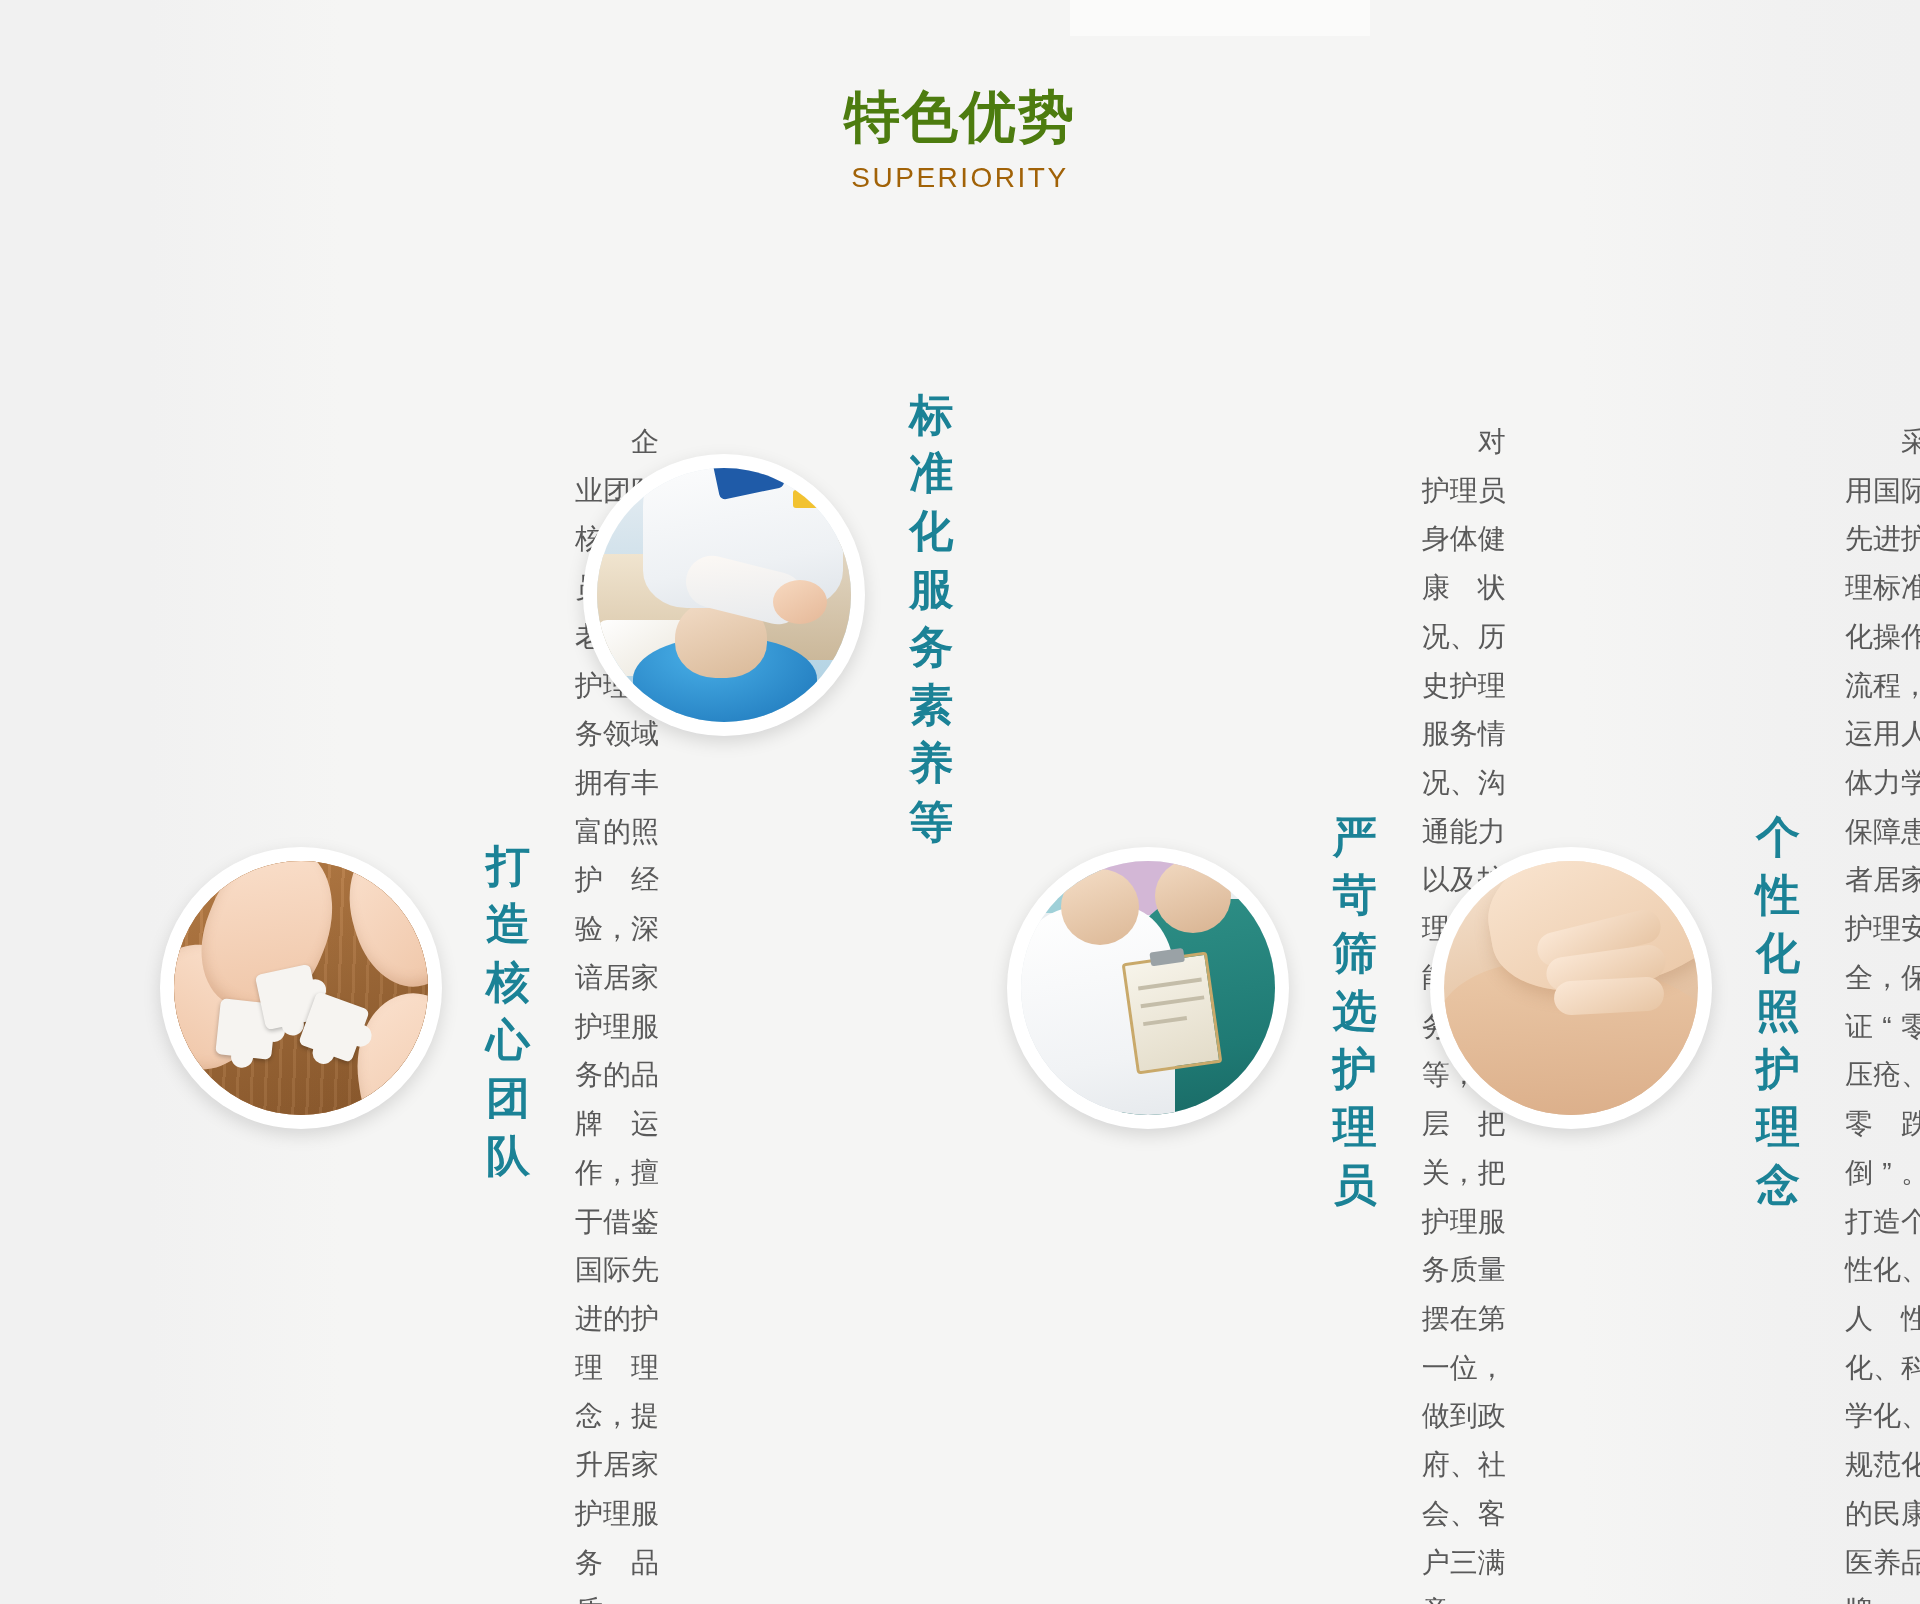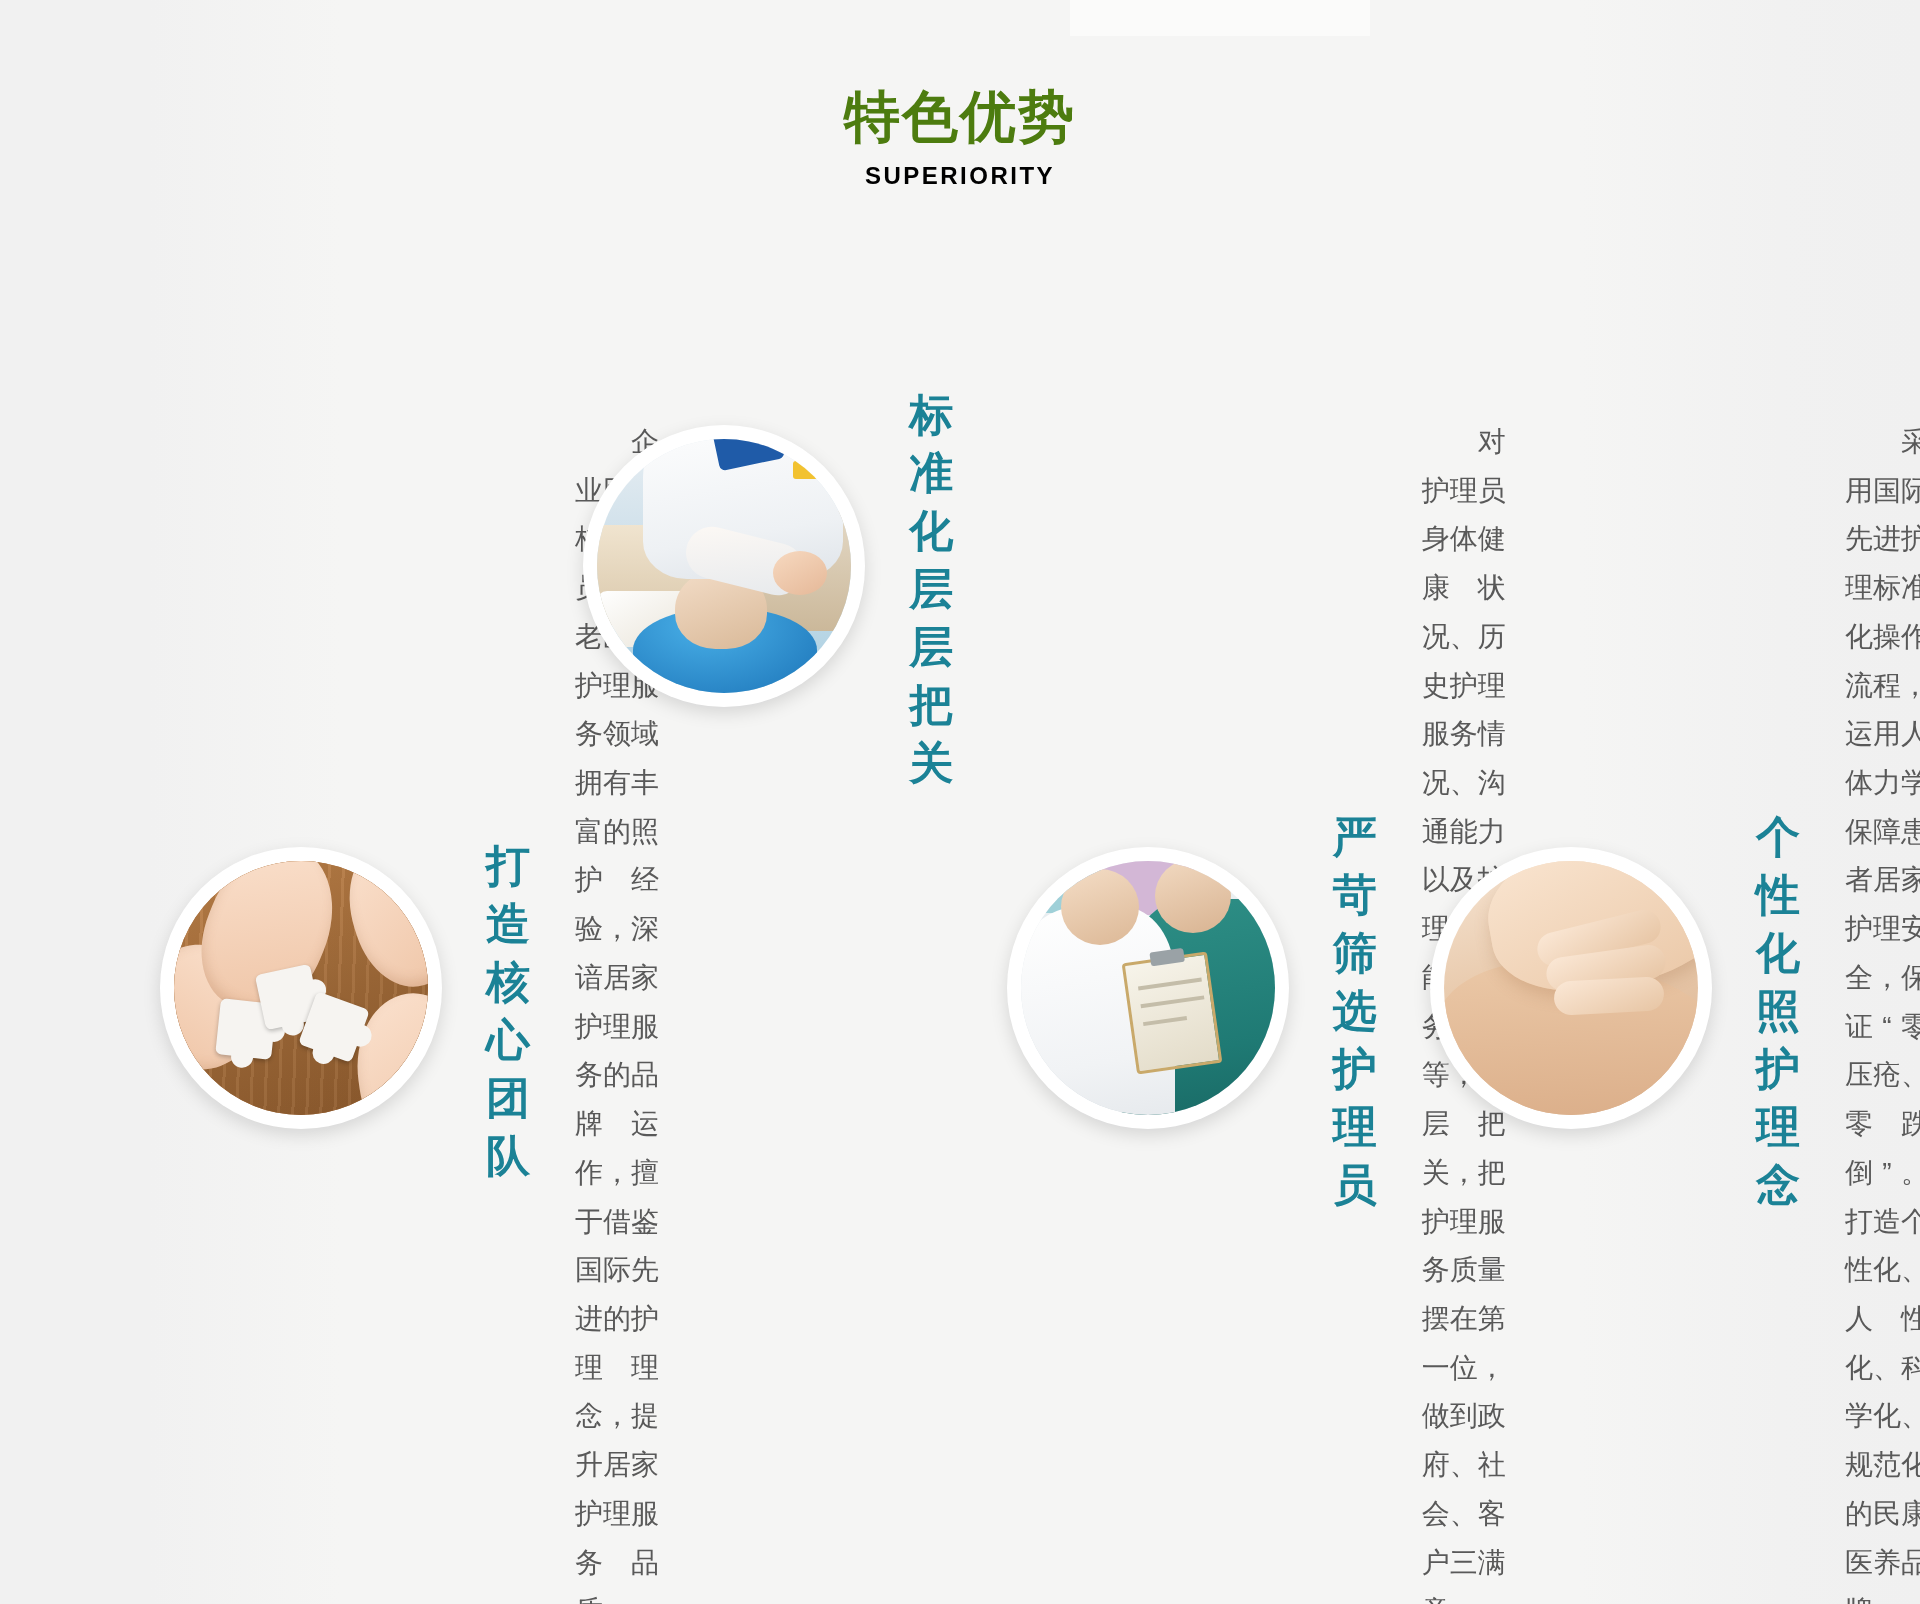--- a/index.html
+++ b/index.html
@@ -56,23 +56,23 @@
   .section-title {
     font-size: 56px;
     font-weight: bold;
     color: #4d7c0f;
     letter-spacing: 2px;
     line-height: 1.1;
   }
 
   .section-subtitle {
     margin-top: 14px;
-    font-size: 24px;
-    font-weight: bold;
-    color: #000000;
+    font-size: 28px;
+    font-weight: normal;
+    color: #a16207;
     letter-spacing: 2.5px;
   }
 
   
   .cards {
     position: absolute;
     top: 340px;
     left: 160px;
     width: 1620px;
     display: flex;
@@ -348,21 +348,21 @@
             <div class="head"></div>
             <div class="coat"></div>
             <div class="collar"></div>
             <div class="badge"></div>
             <div class="arm"></div>
             <div class="hand2"></div>
           </div>
         </div>
       </div>
       <div class="card-heading">标准化
-层层把关</div>
+服务素养等</div>
       <div class="divider">
         <div class="d-left"></div>
         <div class="d-right"></div>
       </div>
     </div>
 
     <div class="card">
       <div class="thumb-ring">
         <div class="thumb">
           <div class="ph ph-staff">

